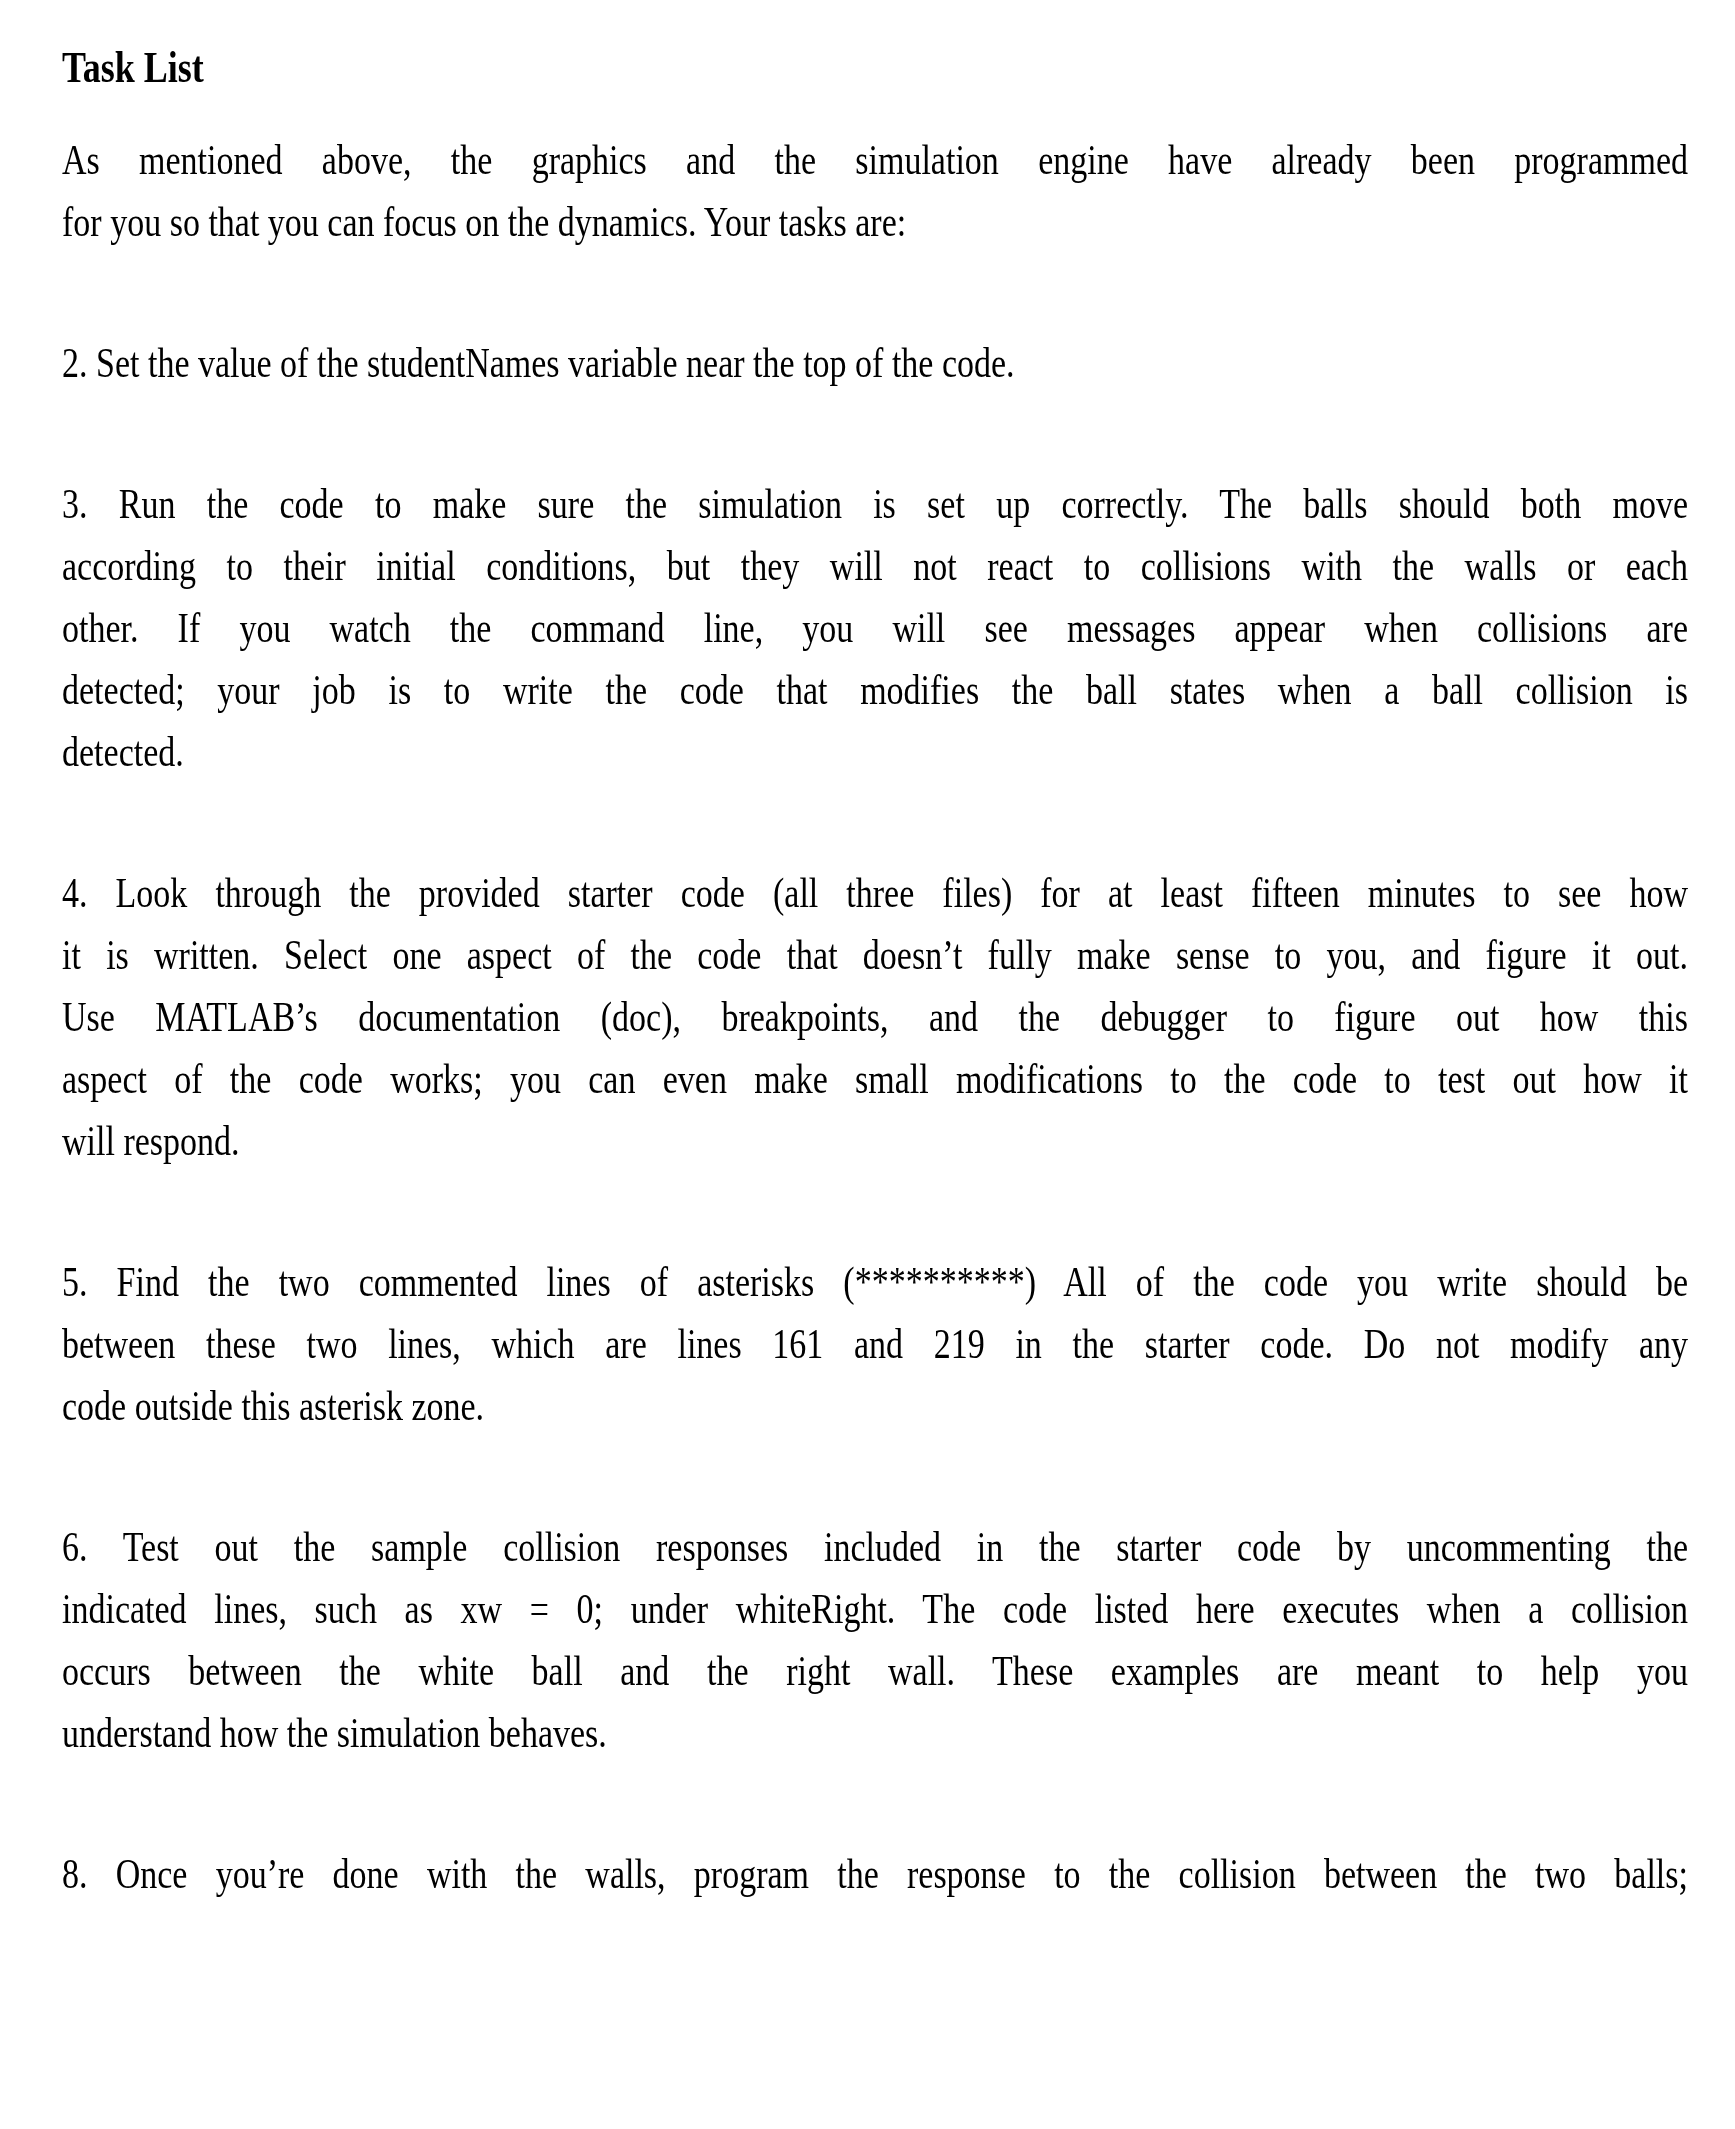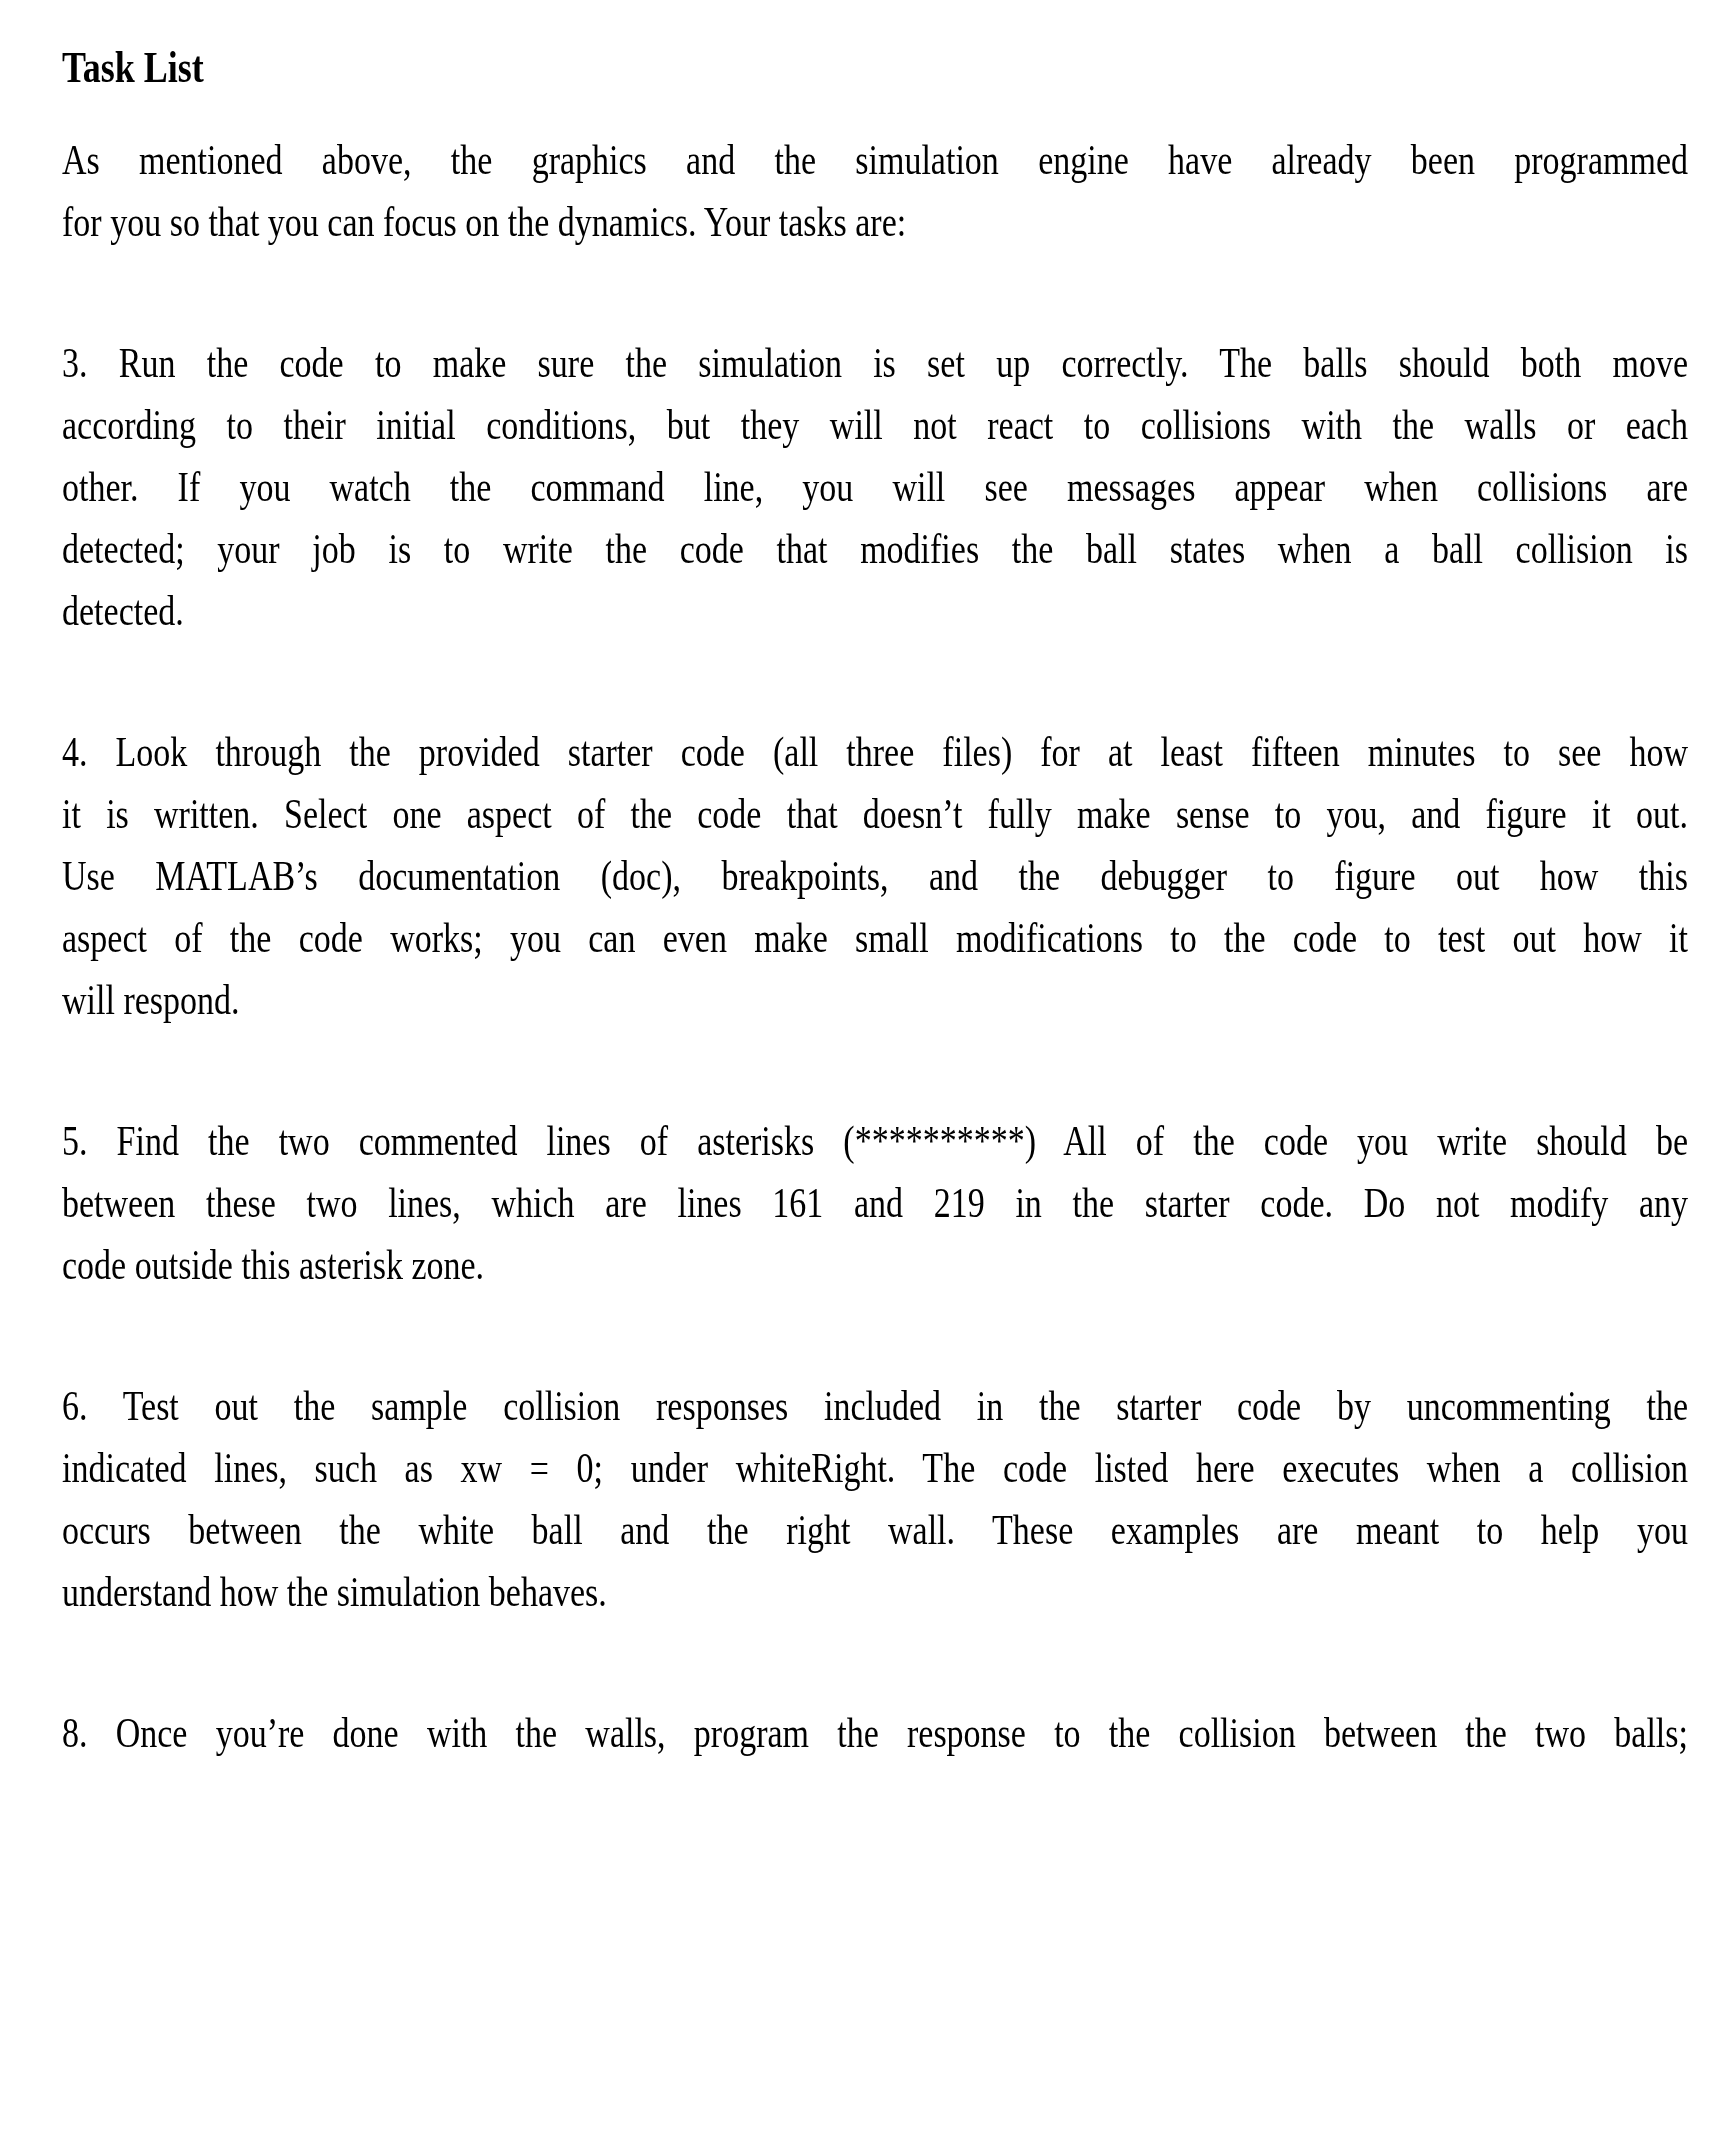--- a/index.html
+++ b/index.html
@@ -51,20 +51,23 @@
 
 <div class="page">
 
   <h1 class="title">Task List</h1>
 
   <div class="para">
     <div class="line">As mentioned above, the graphics and the simulation engine have already been programmed</div>
     <div class="line last">for you so that you can focus on the dynamics. Your tasks are:</div>
   </div>
 
+  <div class="para">
+    <div class="line last">2. Set the value of the studentNames variable near the top of the code.</div>
+  </div>
 
   <div class="para">
     <div class="line">3. Run the code to make sure the simulation is set up correctly. The balls should both move</div>
     <div class="line">according to their initial conditions, but they will not react to collisions with the walls or each</div>
     <div class="line">other. If you watch the command line, you will see messages appear when collisions are</div>
     <div class="line">detected; your job is to write the code that modifies the ball states when a ball collision is</div>
     <div class="line last">detected.</div>
   </div>
 
   <div class="para">

